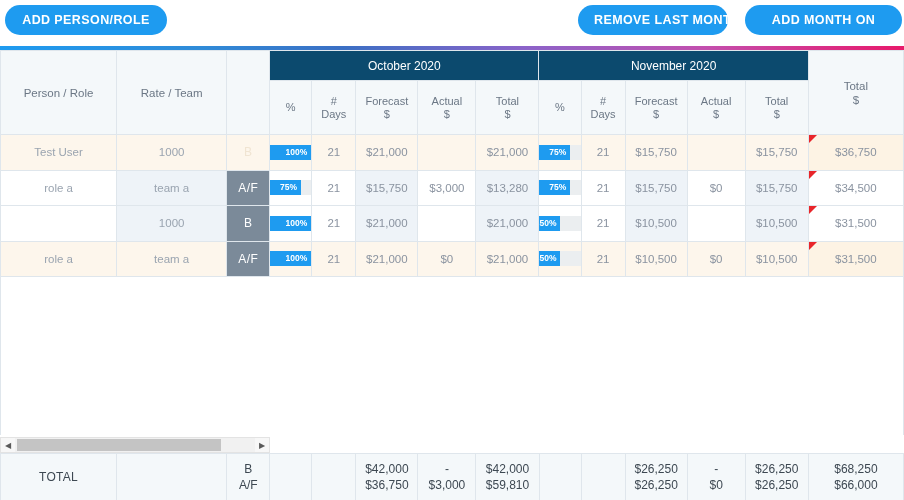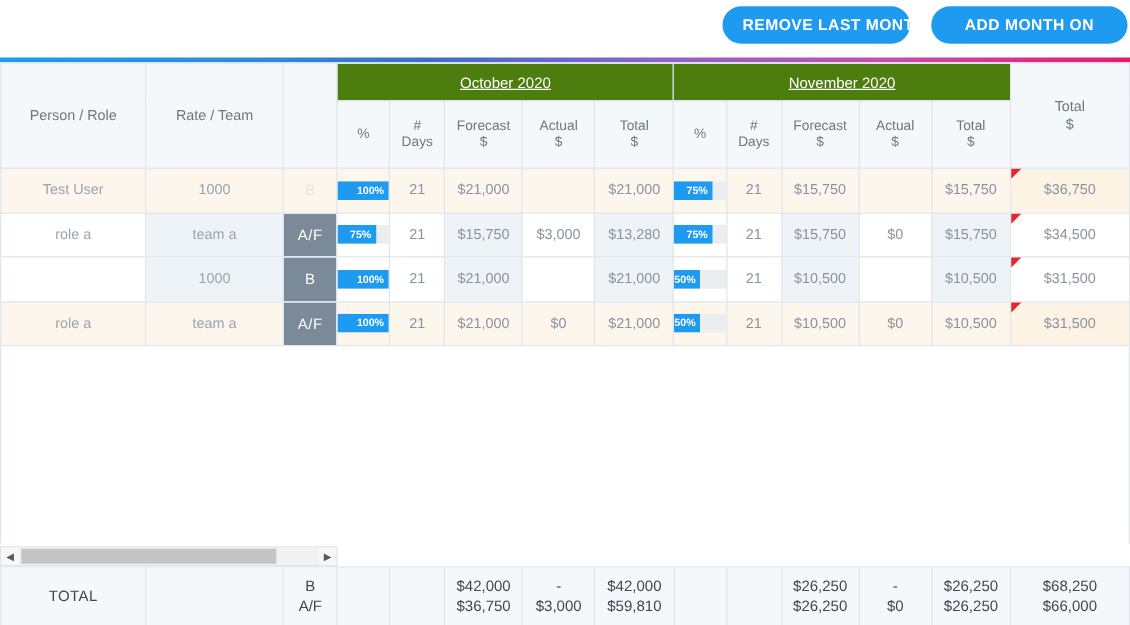--- a/index.html
+++ b/index.html
@@ -79,25 +79,24 @@
     padding: 0;
   }
 
   
   .hdr-plain {
     background: #f4f8fa;
     color: #6b7785;
     font-size: 11.5px;
   }
   .hdr-month {
-    background: #4d7c0f;
+    background: #0c4a6e;
     color: #ffffff;
     font-size: 12px;
     height: 30px;
-    text-decoration: underline;
   }
   .hdr-sub {
     background: #f4f8fa;
     color: #6b7785;
     font-size: 11px;
     height: 54px;
     line-height: 13px;
   }
   .hdr-total-right { background:#f4f8fa; color:#6b7785; font-size:11.5px; line-height:14px; }
 
@@ -171,20 +170,21 @@
   }
   .foot-two { font-size:12px; color:#3d4852; }
   .foot-label { font-size:12px; color:#3d4852; letter-spacing:.3px; }
 </style>
 </head>
 <body>
 
 <div class="app">
 
   <div class="toolbar">
+    <button class="btn btn-add-person">ADD PERSON/ROLE</button>
 
 
     <button class="btn btn-remove-month">REMOVE LAST MONTH</button>
     <button class="btn btn-add-month">ADD MONTH ON</button>
   </div>
 
   <div class="gradient-bar"></div>
 
   <div class="table-scroll">
     <table class="grid">

